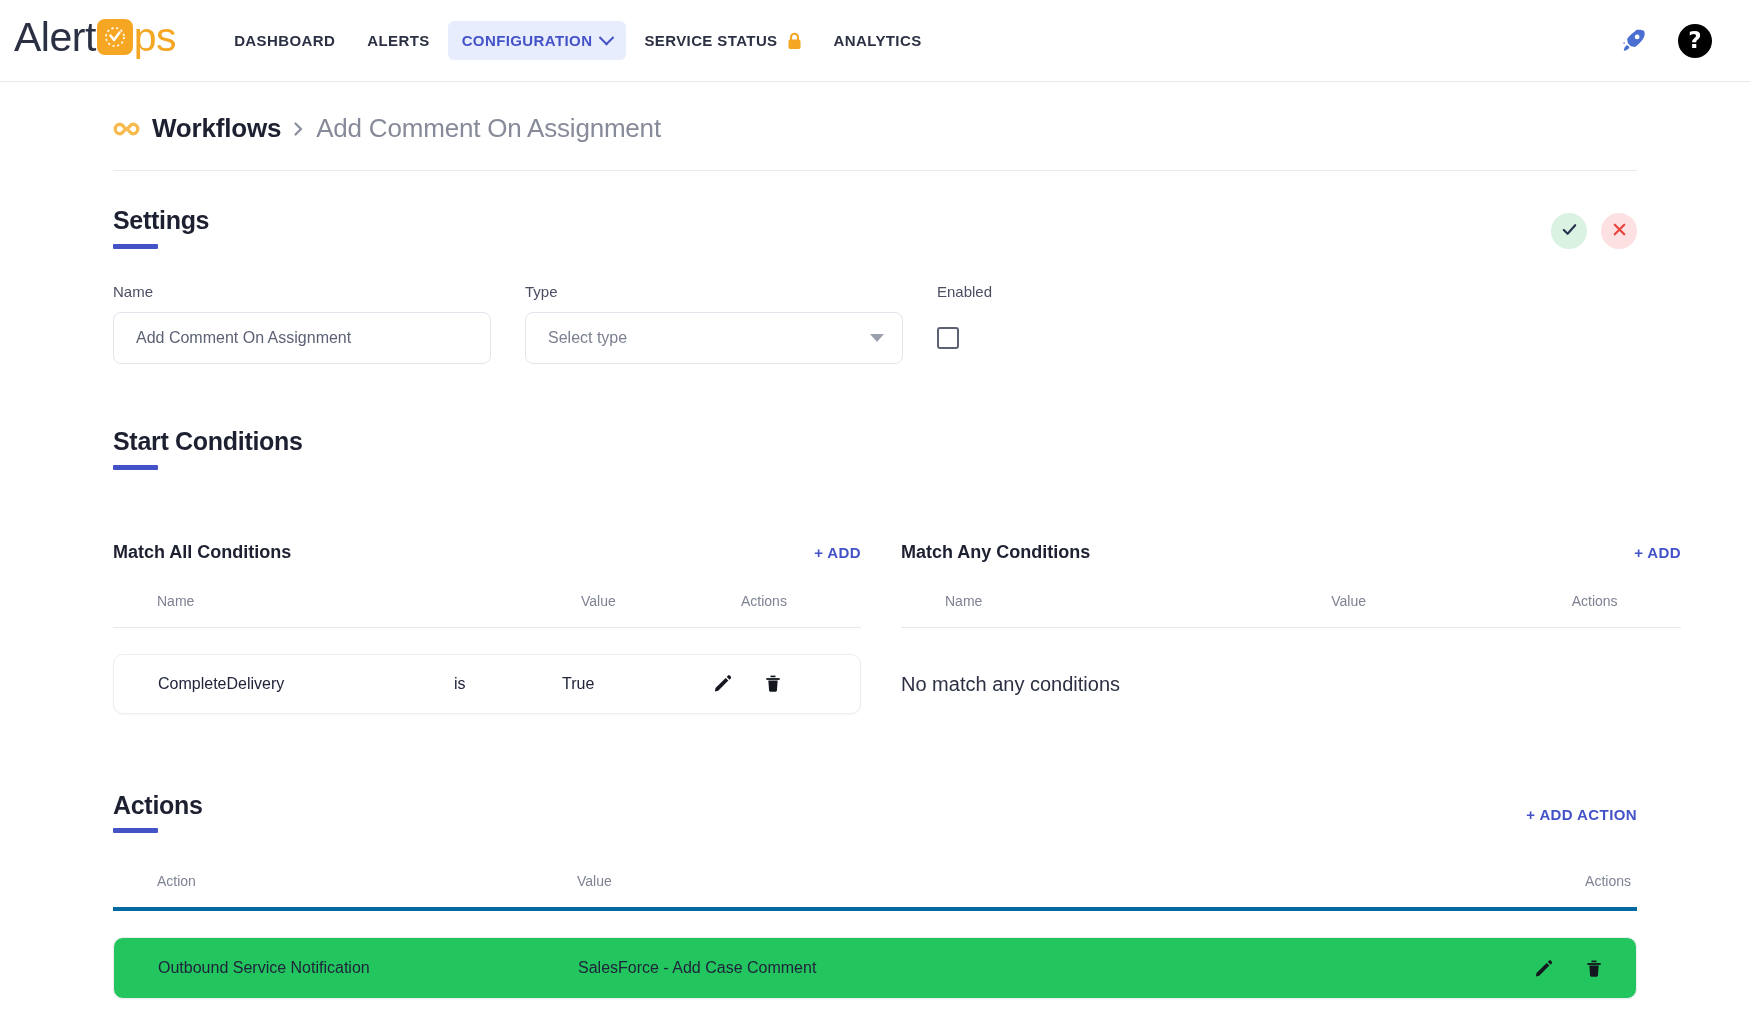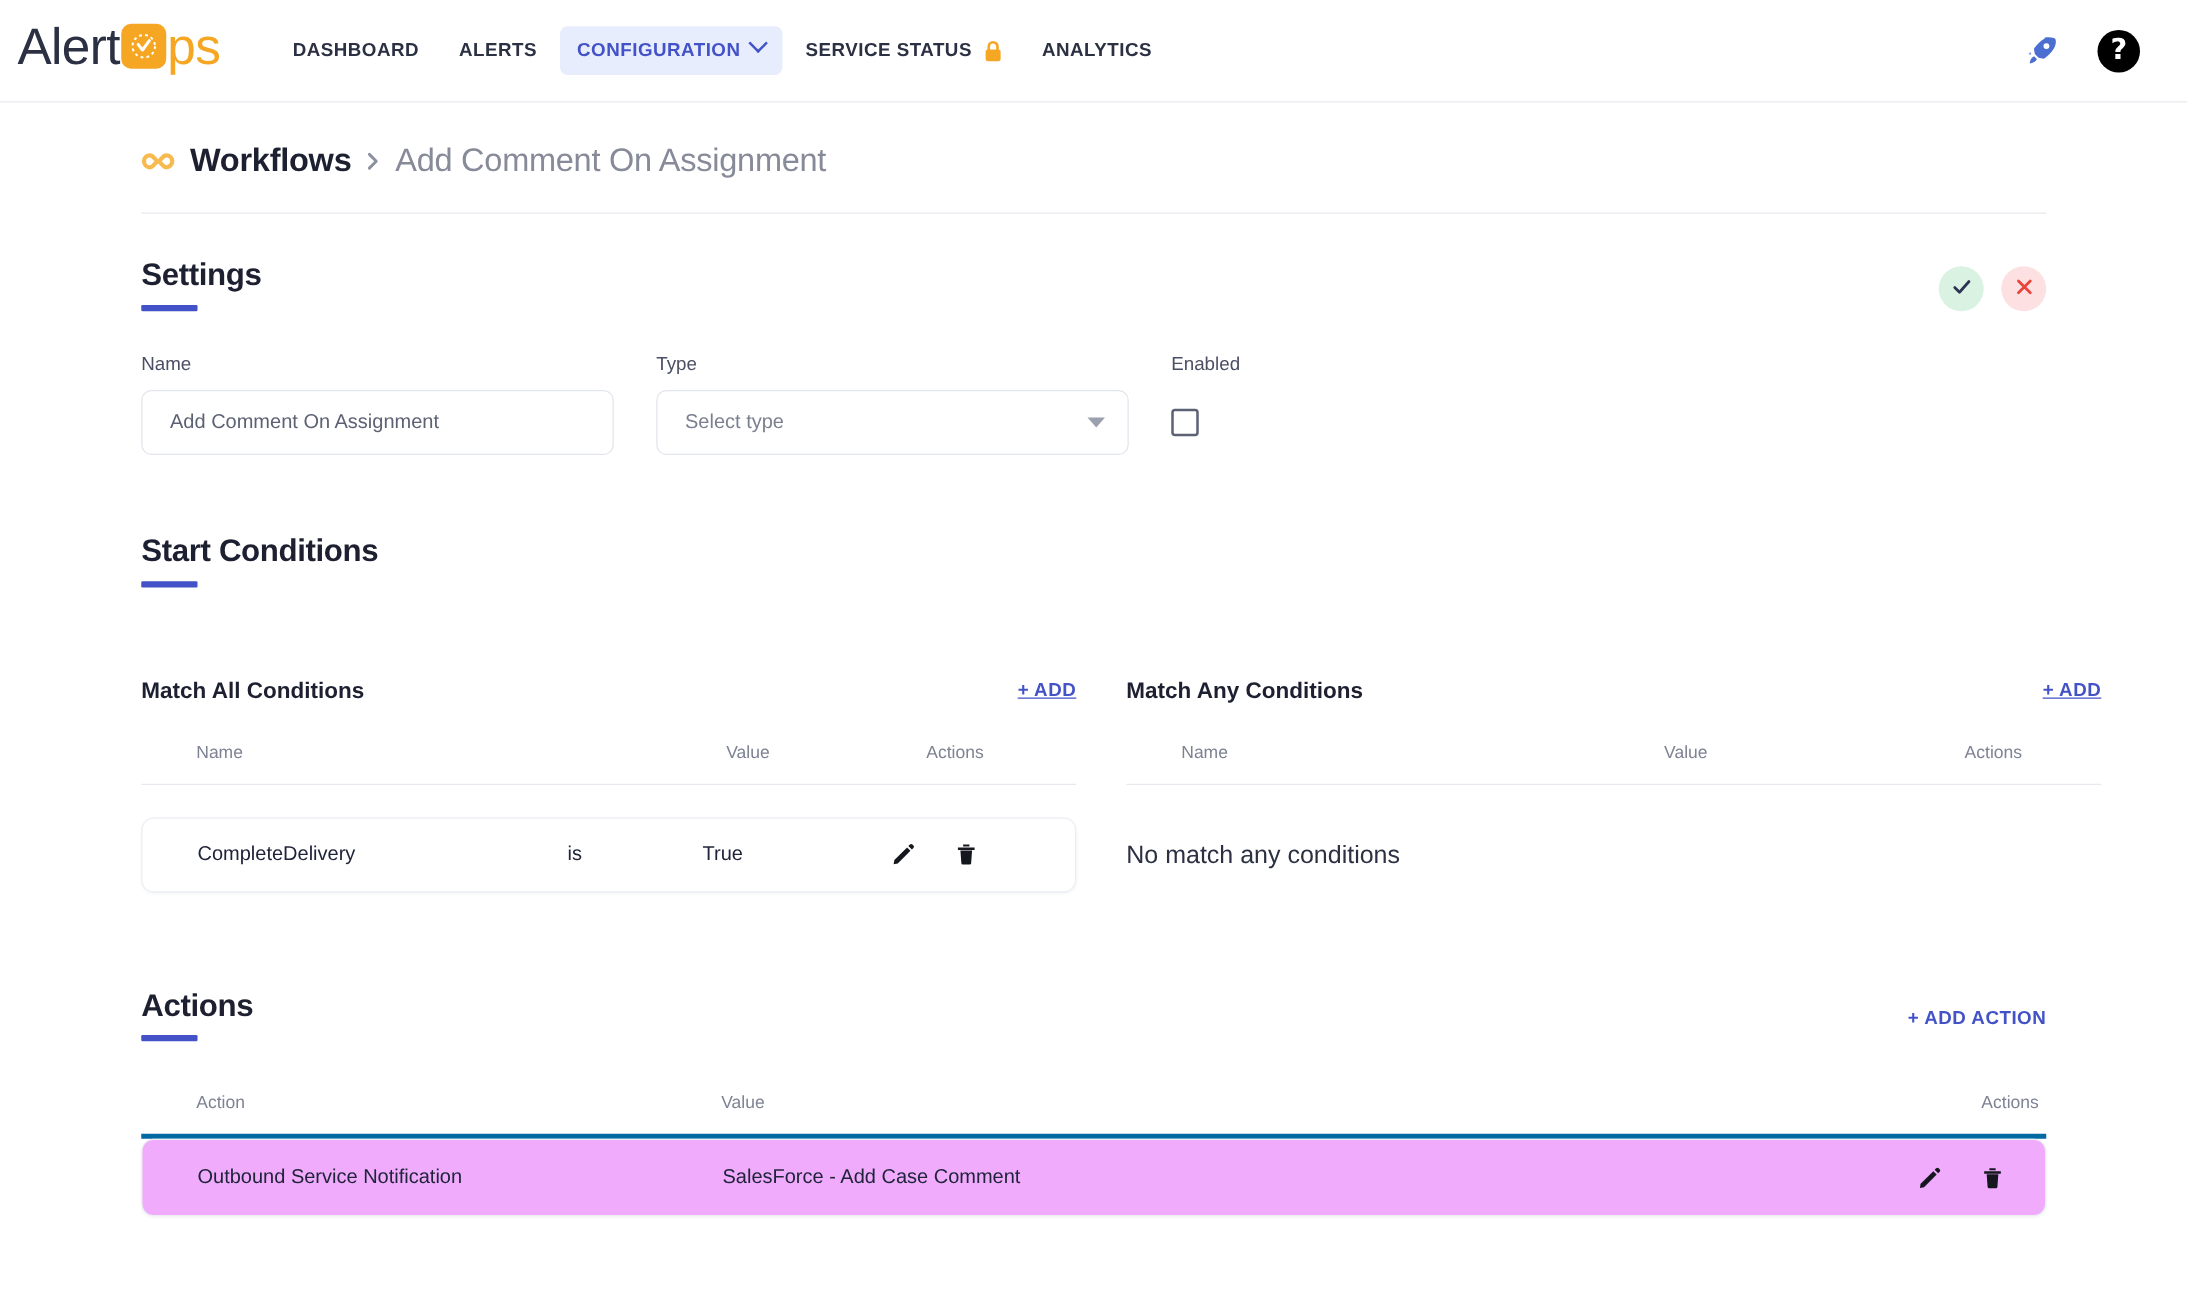--- a/index.html
+++ b/index.html
@@ -67,21 +67,21 @@
     height: 100%;
   }
   .nav-item {
     font-size: 15px;
     font-weight: 600;
     letter-spacing: 0.4px;
     color: #2b3043;
     padding: 11px 14px;
     border-radius: 6px;
     display: flex;
-    align-items: flex-start;
+    align-items: center;
     gap: 9px;
     cursor: pointer;
     white-space: nowrap;
   }
   .nav-item.active {
     background: #e8edfd;
     color: #4353c7;
   }
   .chev {
     display: inline-block;
@@ -220,21 +220,21 @@
   .cond-col-left { width: 780px; }
   .cond-col-right { width: 780px; margin-left: 40px; }
 
   .cond-head {
     display:flex; align-items:center; justify-content: space-between;
     margin-bottom: 30px;
   }
   .cond-title { font-size: 18px; font-weight: 700; color:#1d2030; }
   .add-link {
     font-size: 15px; font-weight: 700; color:#4353c7;
-    letter-spacing: 0.4px; cursor:pointer;text-decoration:underline;
+    letter-spacing: 0.4px; cursor:pointer;
   }
 
   .tbl-header {
     display: flex;
     align-items: center;
     font-size: 14px;
     color: #7e8393;
     padding: 0 0 18px 0;
     border-bottom: 1px solid #e7e9ee;
   }
@@ -281,22 +281,23 @@
     font-size: 14px; color:#7e8393;
     padding: 0 0 18px 0;
     border-bottom: 4px solid #0369a1;
     margin-top: 40px;
   }
   .a-col-action { width: 464px; padding-left: 44px; }
   .a-col-value  { flex: 1; }
   .a-col-acts   { width: 104px; text-align: right; padding-right: 6px;}
 
   .act-row {
+    margin-top: 26px;
     height: 62px;
-    background:#f0abfc;
+    background:#22c55e;
     border: 1px solid #eceef3;
     border-radius: 10px;
     display:flex; align-items:center;
     box-shadow: 0 1px 2px rgba(30,35,60,0.045);
     font-size: 16px;
     color:#20243a;
   }
   .act-row .a-name { width: 464px; padding-left: 44px; }
   .act-row .a-val  { flex: 1; }
   .act-row .a-acts { display:flex; align-items:center; gap: 30px; padding-right: 32px; }

